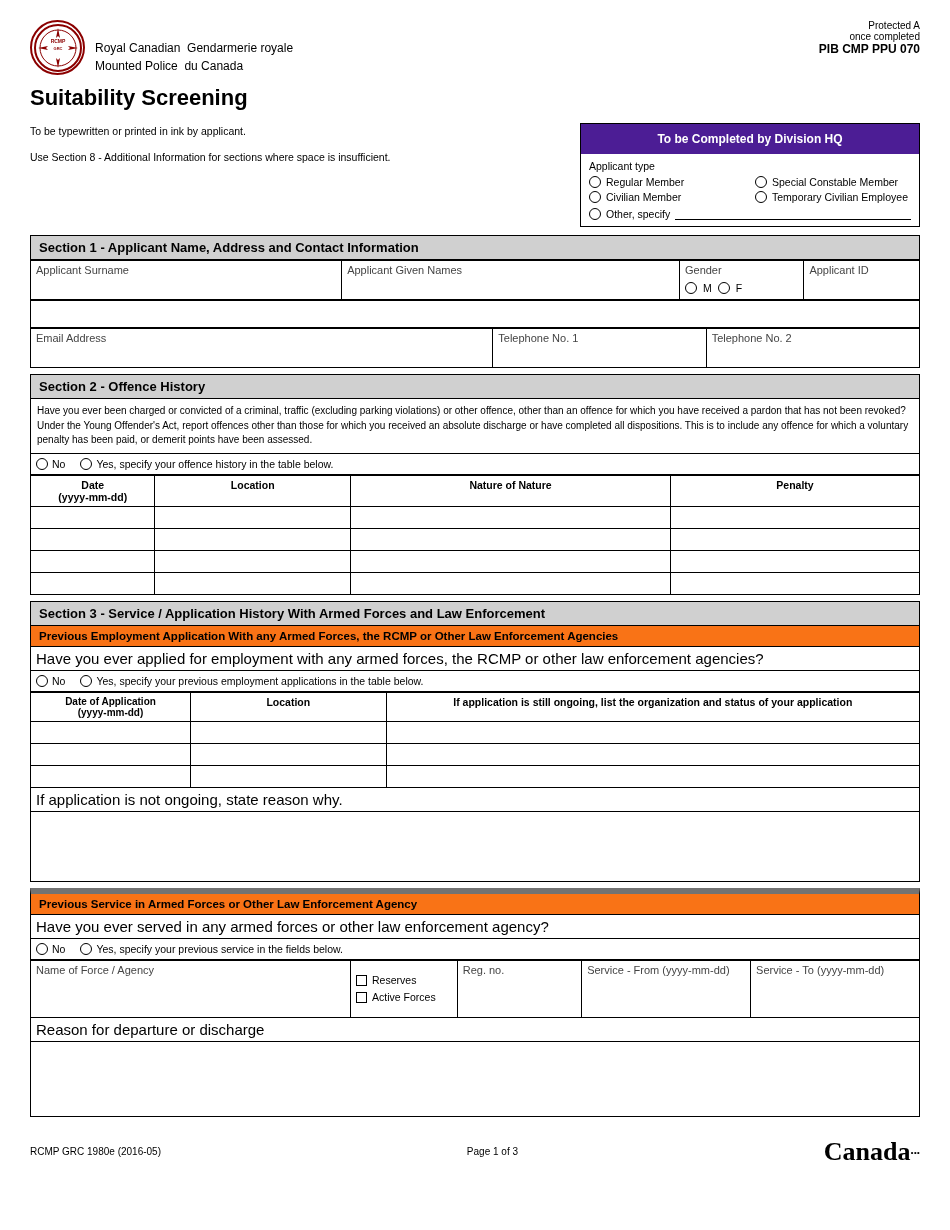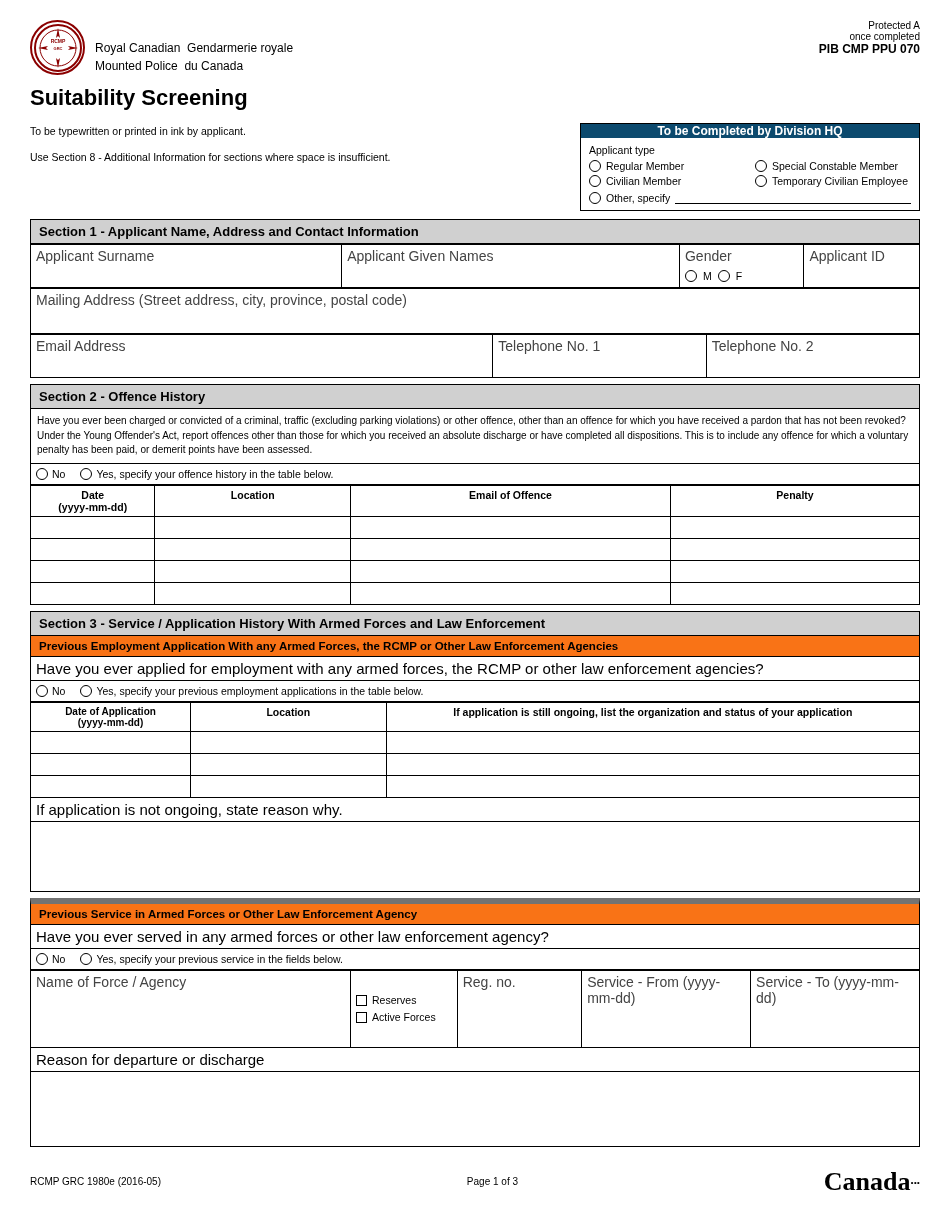--- a/index.html
+++ b/index.html
@@ -61,26 +61,26 @@
     .left-instructions {
       flex: 1;
       font-size: 10.5px;
       line-height: 1.7;
     }
     .div-hq-box {
       width: 340px;
       border: 1.5px solid #000;
     }
     .div-hq-header {
-      background: #0c4a6e;
+      background: #4c1d95;
       color: #fff;
       font-weight: bold;
       font-size: 12px;
       text-align: center;
-      padding: 0 6px;
+      padding: 8px 6px;
     }
     .div-hq-content {
       padding: 6px 8px;
       font-size: 10.5px;
     }
     .applicant-type-label {
       margin-bottom: 4px;
       font-size: 10.5px;
     }
     .radio-grid {
@@ -115,21 +115,21 @@
     }
     .section-header {
       background: #d0d0d0;
       border: 1px solid #000;
       padding: 4px 8px;
       font-weight: bold;
       font-size: 13px;
       margin-top: 0;
     }
     .field-label {
-      font-size: 14px;
+      font-size: 11px;
       color: #444;
       display: block;
       margin-bottom: 2px;
     }
     .radio-inline {
       display: flex;
       align-items: center;
       gap: 4px;
       font-size: 10.5px;
     }
@@ -294,21 +294,20 @@
       <span class="field-label">Applicant ID</span>
       <div style="height:18px;"></div>
     </td>
   </tr>
 </tbody>
   </table>
 <table class="full-border-table">
   <tbody>
       <tr>
     <td>
-      <span class="field-label">Mailing Address (Street address, city, province, postal code)</span>
       <div style="height:20px;"></div>
     </td>
   </tr>
 </tbody>
   </table>
 <table class="full-border-table">
   <tbody>
       <tr>
     <td style="width:52%;">
       <span class="field-label">Email Address</span>
@@ -338,21 +337,21 @@
   <div class="radio-inline">
     <span class="radio-circle"></span>
     <span>Yes, specify your offence history in the table below.</span>
   </div>
 </div>
 <table class="full-border-table">
   <thead>
     <tr>
       <th style="width:14%; text-align:center; font-size:10.5px;">Date<br>(yyyy-mm-dd)</th>
       <th style="width:22%; text-align:center;">Location</th>
-      <th style="width:36%; text-align:center;">Email of Offence</th>
+      <th style="width:36%; text-align:center;">Nature of Nature</th>
       <th style="width:28%; text-align:center;">Penalty</th>
     </tr>
   </thead>
   <tbody>
     <tr class="table-data-row">
         <td>&nbsp;</td>
         <td>&nbsp;</td>
         <td>&nbsp;</td>
         <td>&nbsp;</td>
       </tr>

